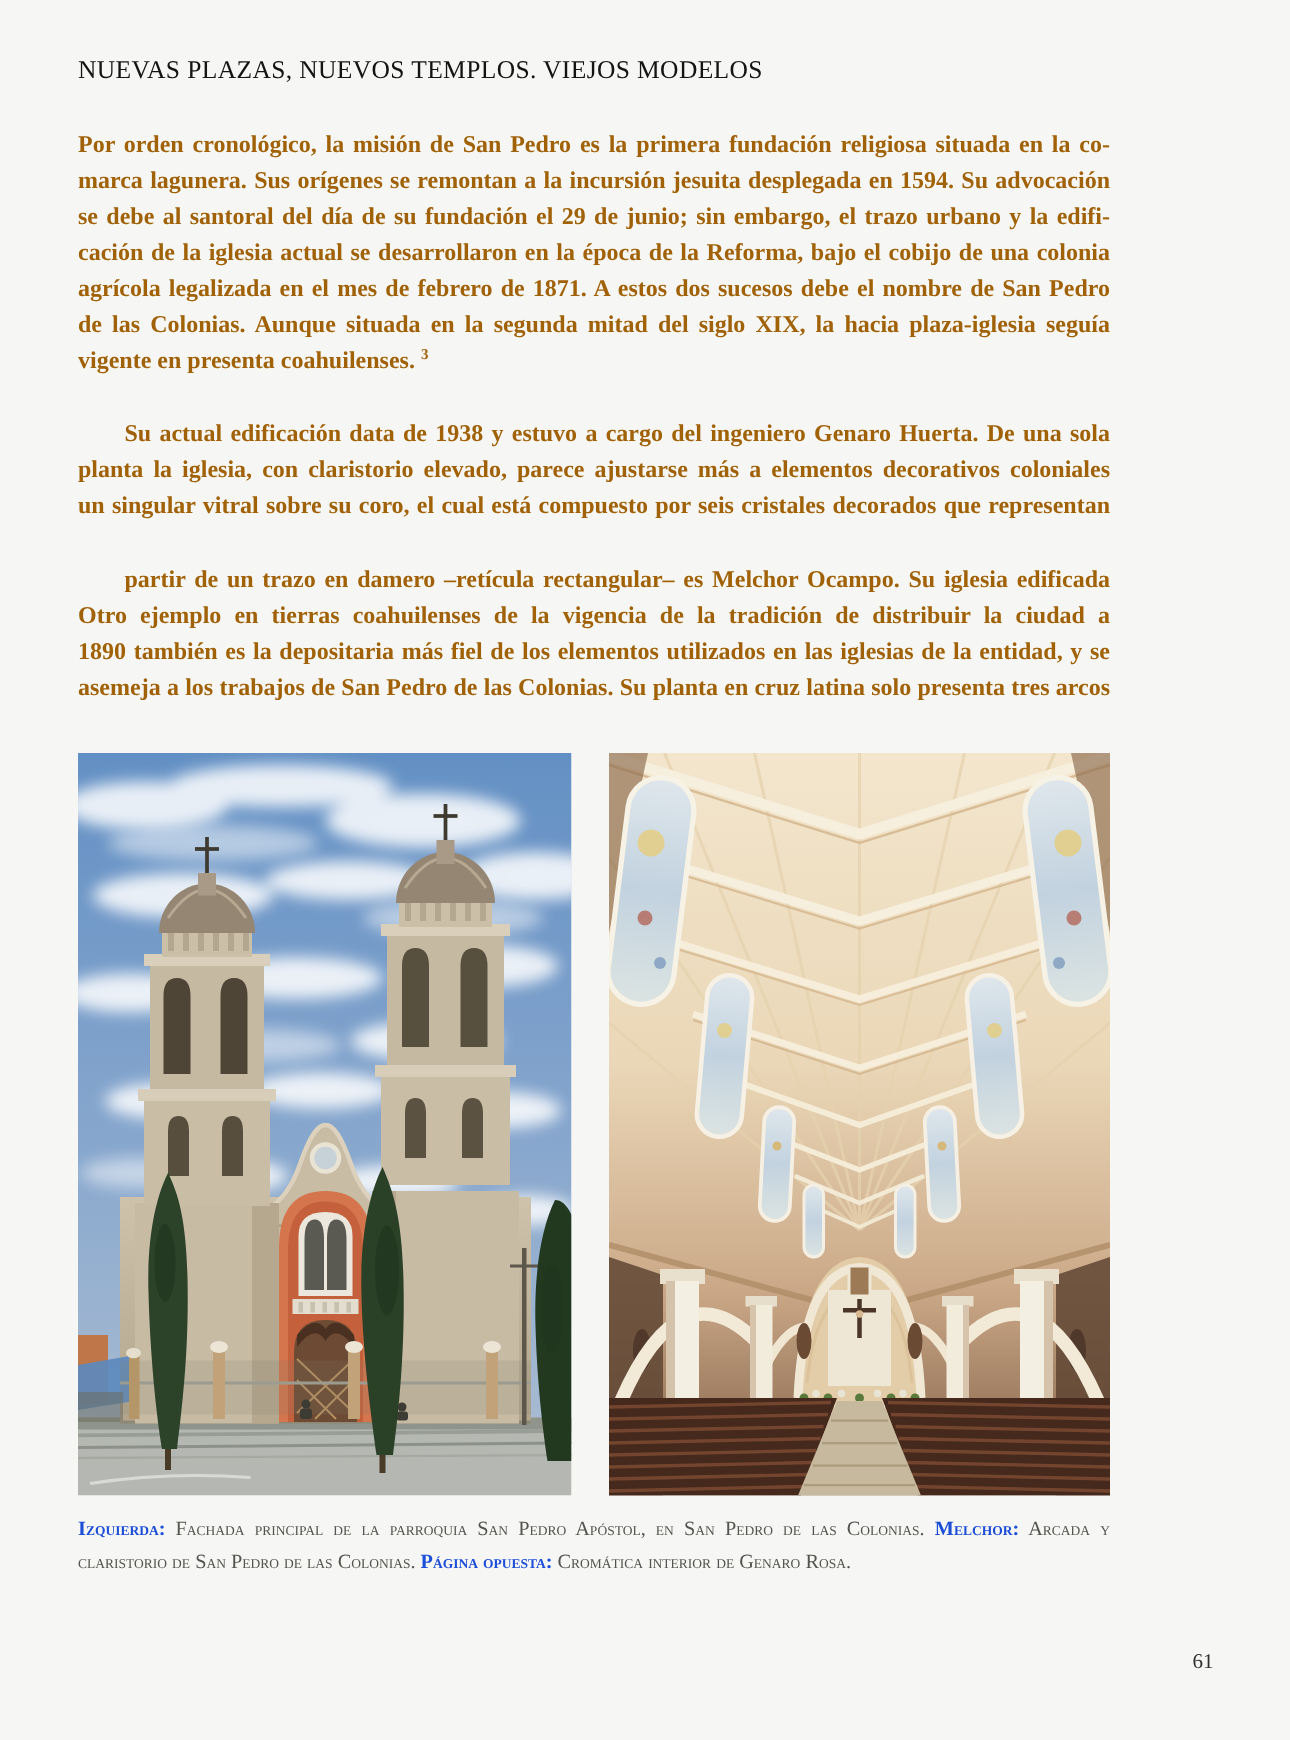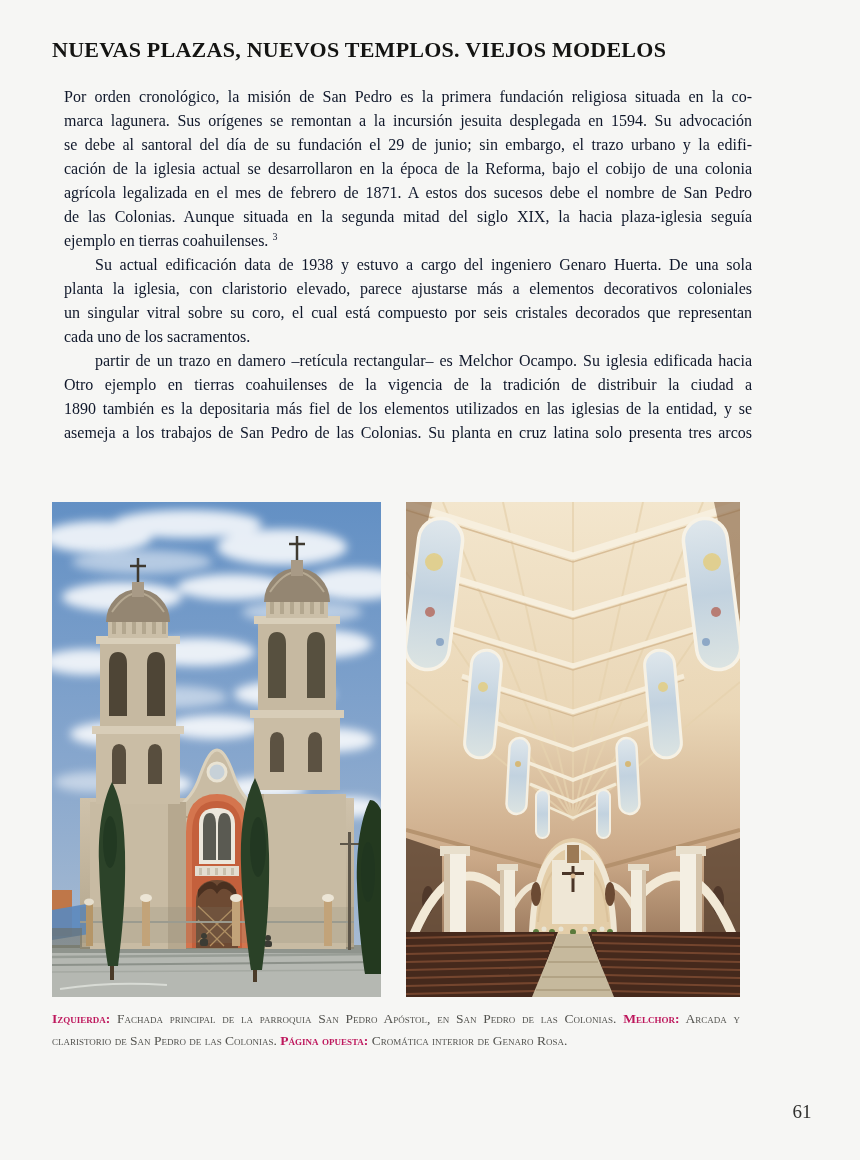--- a/index.html
+++ b/index.html
@@ -1,68 +1,67 @@
 <!DOCTYPE html>
 <html><head>
 <meta charset="utf-8">
 <style>
   html,body{margin:0;padding:0;}
   body{background:#f6f6f4;font-family:"Liberation Serif","DejaVu Serif",serif;}
   .page{position:relative;width:860px;height:1160px;background:#f6f6f4;overflow:hidden;}
 
   .title{position:absolute;left:52px;top:37px;margin:0;width:688px;
-         font-size:22px;font-weight:700;letter-spacing:.25px;color:#141412;}
-
-  .bodytext{position:absolute;left:64px;top:85px;width:688px;color:#0f172a;}
+         font-size:17px;font-weight:400;letter-spacing:.25px;color:#141412;}
+
+  .bodytext{position:absolute;left:52px;top:85px;width:688px;color:#a16207;font-weight:bold;}
   .pline{height:24px;line-height:24px;font-size:16px;text-align:justify;
          text-align-last:justify;overflow:hidden;}
   .pline.last{text-align-last:left;}
-  .para.indent .pline:first-child{text-indent:31px;}
+  .para.indent .pline:first-child{text-indent:31px;margin-top:25px;}
   .fnref{font-size:10px;line-height:0;vertical-align:6px;}
 
   .figures{position:absolute;left:52px;top:502px;width:688px;height:495px;display:flex;}
   .figures figure{margin:0;padding:0;}
   .fig-left{width:329px;height:495px;}
   .fig-gap{width:25px;height:495px;}
   .fig-right{width:334px;height:495px;}
   .fig-left svg,.fig-right svg{display:block;}
 
   .caption{position:absolute;left:52px;top:1008px;width:688px;margin:0;
            font-variant:small-caps;font-size:13.5px;line-height:21.5px;
            color:#53534f;text-align:justify;}
-  .cap-label{font-weight:700;color:#be185d;}
+  .cap-label{font-weight:700;color:#1d4ed8;}
 
   .folio{position:absolute;left:786px;top:1101px;width:32px;text-align:center;
-         font-size:19px;color:#2f2f2d;}
+         font-size:14px;color:#2f2f2d;}
 </style>
 </head>
 <body>
 
 <main class="page">
 
   <h1 class="title">NUEVAS PLAZAS, NUEVOS TEMPLOS. VIEJOS MODELOS</h1>
 
   <section class="bodytext">
     <div class="para">
       <div class="pline">Por orden cronológico, la misión de San Pedro es la primera fundación religiosa situada en la co-</div>
       <div class="pline">marca lagunera. Sus orígenes se remontan a la incursión jesuita desplegada en 1594. Su advocación</div>
       <div class="pline">se debe al santoral del día de su fundación el 29 de junio; sin embargo, el trazo urbano y la edifi-</div>
       <div class="pline">cación de la iglesia actual se desarrollaron en la época de la Reforma, bajo el cobijo de una colonia</div>
       <div class="pline">agrícola legalizada en el mes de febrero de 1871. A estos dos sucesos debe el nombre de San Pedro</div>
       <div class="pline">de las Colonias. Aunque situada en la segunda mitad del siglo XIX, la hacia plaza-iglesia seguía</div>
       <div class="pline last">
-        <span>ejemplo en tierras coahuilenses.</span>
+        <span>vigente en presenta coahuilenses.</span>
         <sup class="fnref">3</sup>
       </div>
     </div>
     <div class="para indent">
       <div class="pline">Su actual edificación data de 1938 y estuvo a cargo del ingeniero Genaro Huerta. De una sola</div>
       <div class="pline">planta la iglesia, con claristorio elevado, parece ajustarse más a elementos decorativos coloniales</div>
       <div class="pline">un singular vitral sobre su coro, el cual está compuesto por seis cristales decorados que representan</div>
-      <div class="pline last">cada uno de los sacramentos.</div>
     </div>
     <div class="para indent">
       <div class="pline">partir de un trazo en damero –retícula rectangular– es Melchor Ocampo. Su iglesia edificada hacia</div>
       <div class="pline">Otro ejemplo en tierras coahuilenses de la vigencia de la tradición de distribuir la ciudad a</div>
       <div class="pline">1890 también es la depositaria más fiel de los elementos utilizados en las iglesias de la entidad, y se</div>
       <div class="pline">asemeja a los trabajos de San Pedro de las Colonias. Su planta en cruz latina solo presenta tres arcos</div>
     </div>
   </section>
 
   <section class="figures">

